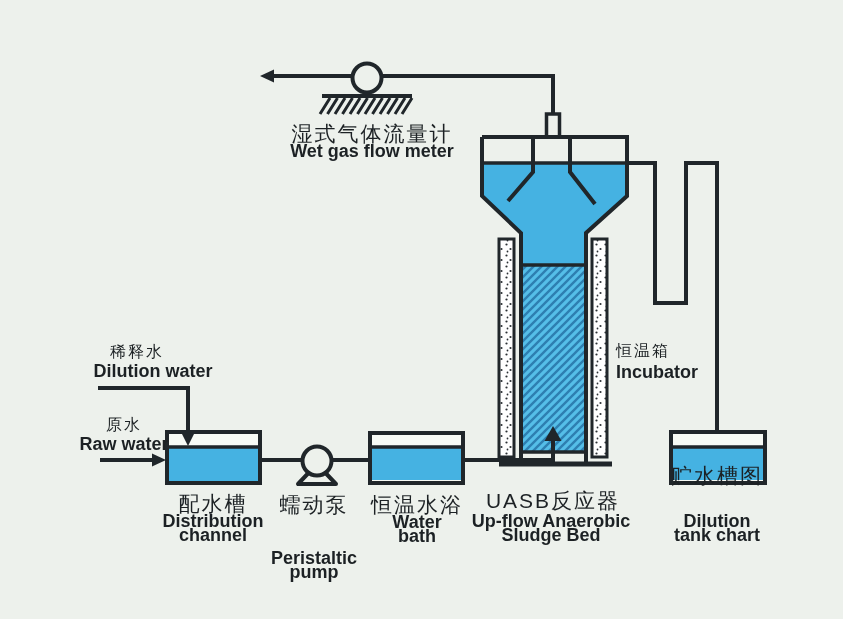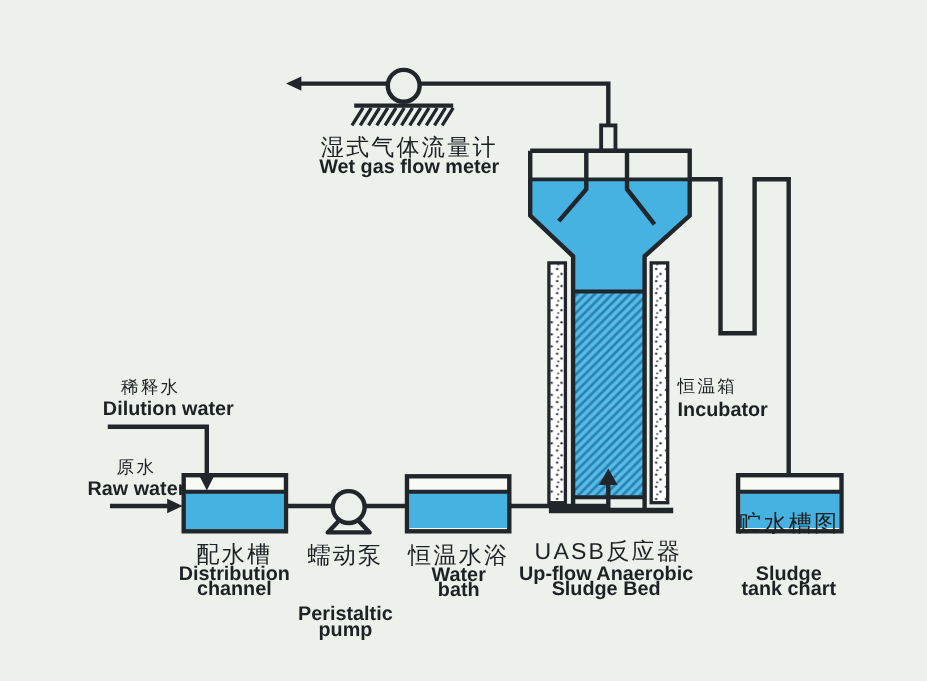--- a/index.html
+++ b/index.html
@@ -142,17 +142,17 @@
   <div class="lbl en" style="left:551px; top:514px;">
     <div>Up-flow Anaerobic</div>
     <div>Sludge Bed</div>
   </div>
 
   <div class="lbl left zh sm" style="left:616px; top:341px;">恒温箱</div>
   <div class="lbl left en" style="left:616px; top:365px;">Incubator</div>
 
   <div class="lbl zh" style="left:717px; top:462px;">贮水槽图</div>
   <div class="lbl en" style="left:717px; top:514px;">
-    <div>Sludge</div>
+    <div>Dilution</div>
     <div>tank chart</div>
   </div>
 
 </div>
 
 </body></html>

